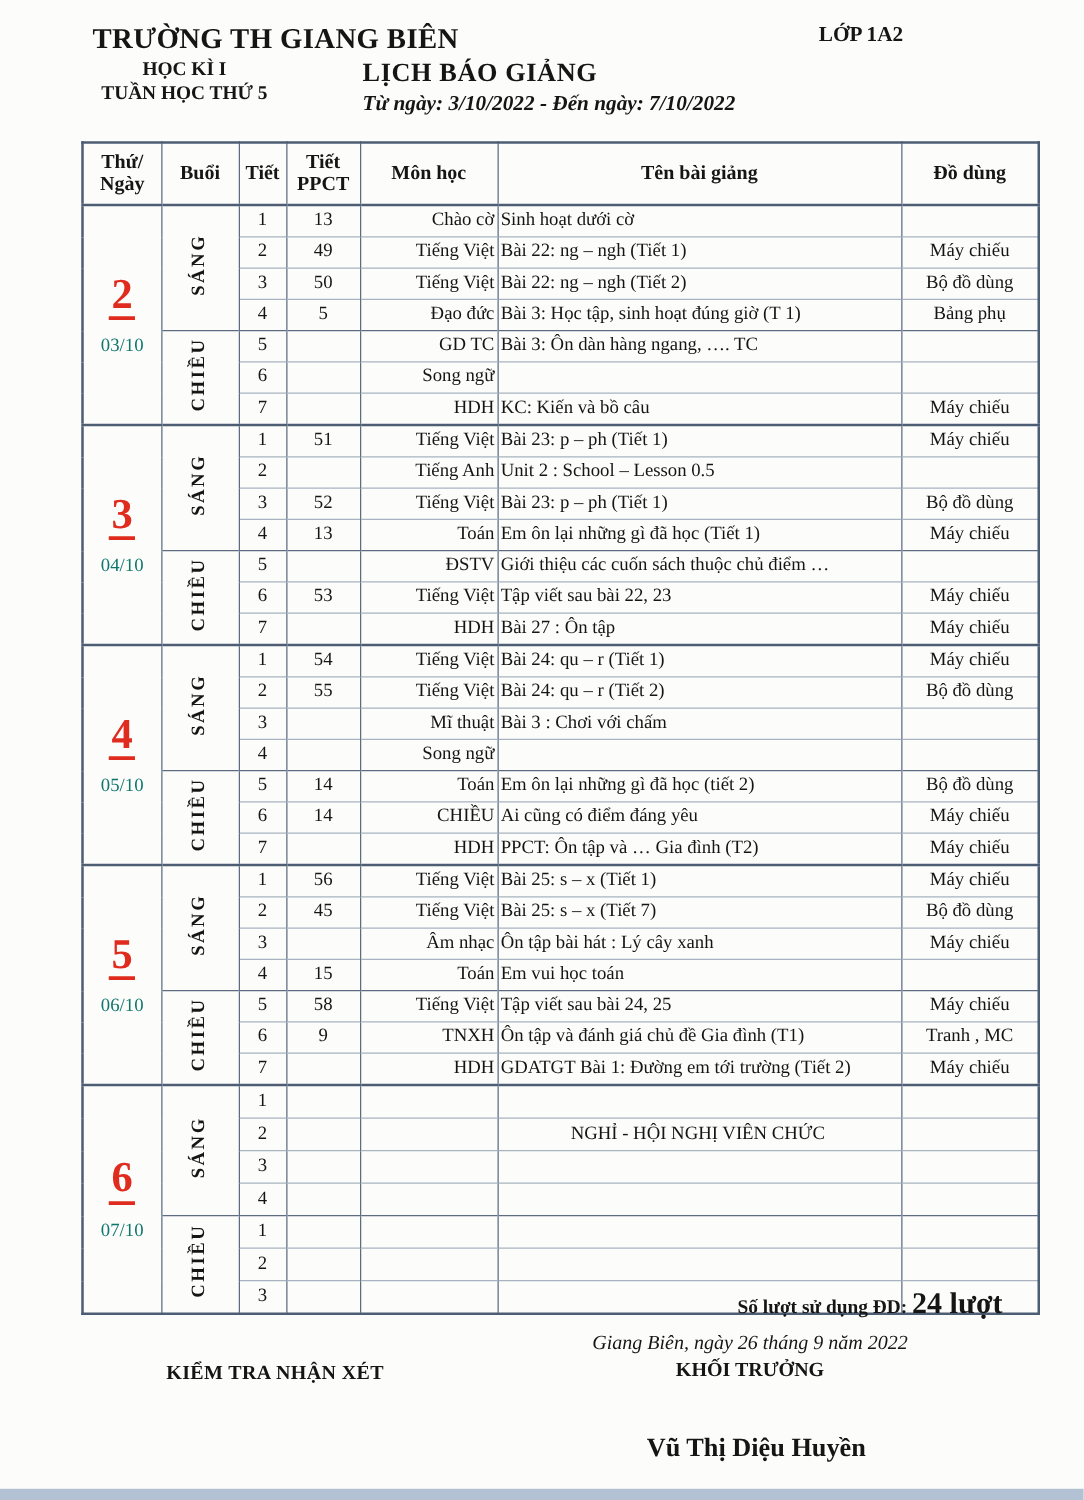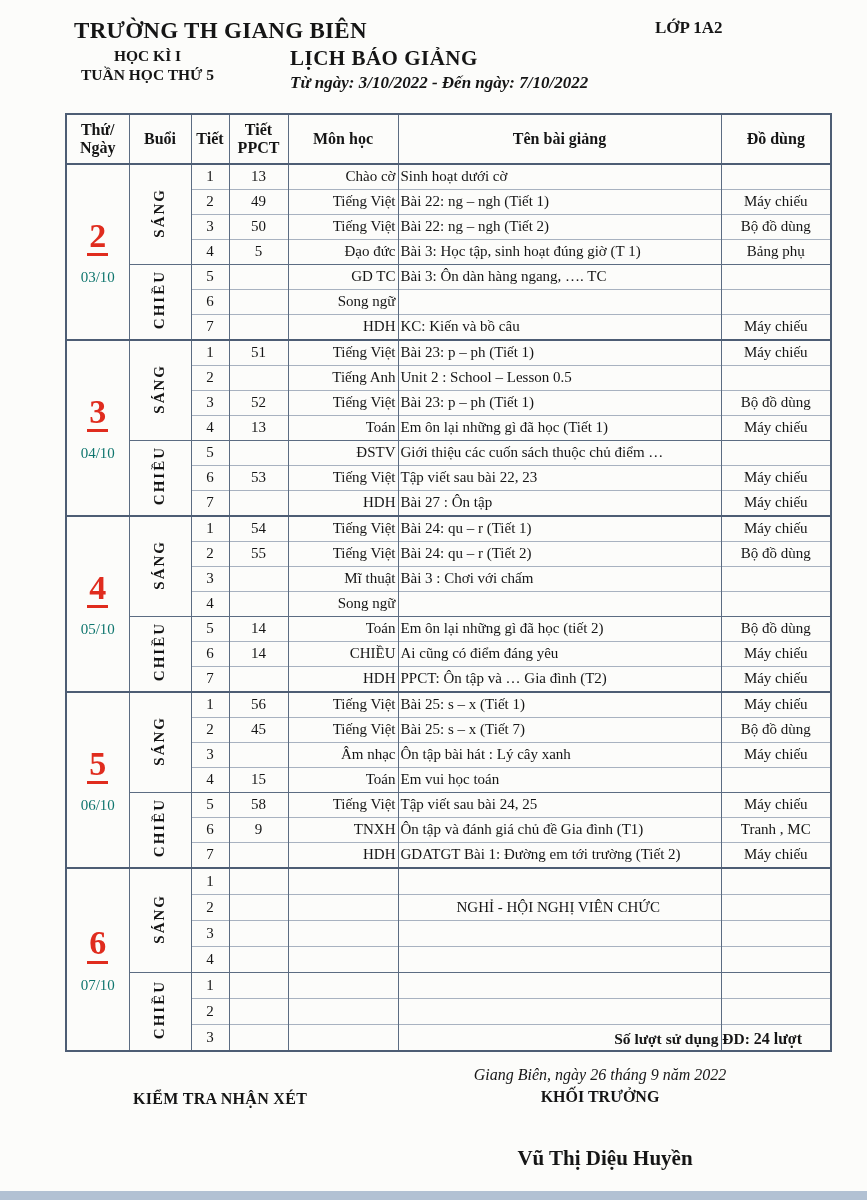--- a/index.html
+++ b/index.html
@@ -47,21 +47,21 @@
     display:inline-block;writing-mode:vertical-rl;transform:rotate(180deg);
     font-weight:bold;font-size:15px;letter-spacing:2px;white-space:nowrap;
   }
   .c-period,.c-ppct{text-align:center;}
   .c-subject{text-align:right;}
   .c-lesson{text-align:left;padding-left:8px;}
   .c-lesson.indent{padding-left:58px;}
   .c-equip{text-align:center;padding-left:7px;}
   
   .usage{position:absolute;top:1030px;left:0;width:802px;text-align:right;font-weight:bold;font-size:15.5px;}
-  .usage .usage-count{font-size:16px;}
+  .usage .usage-count{font-size:24px;}
   .place-date{position:absolute;top:1066px;left:390px;width:420px;text-align:center;font-style:italic;font-size:16px;}
   .check-label{position:absolute;top:1090px;left:133px;font-weight:bold;font-size:16px;letter-spacing:.3px;}
   .head-label{position:absolute;top:1088px;left:390px;width:420px;text-align:center;font-weight:bold;font-size:16px;}
   .signature{position:absolute;top:1146px;left:390px;width:430px;text-align:center;font-weight:bold;font-size:21px;}
   .bottom-strip{position:absolute;bottom:0;left:0;width:867px;height:9px;background:#b2c1d3;}
 </style>
 </head>
 <body>
 
 <div class="school">TRƯỜNG TH GIANG BIÊN</div>

